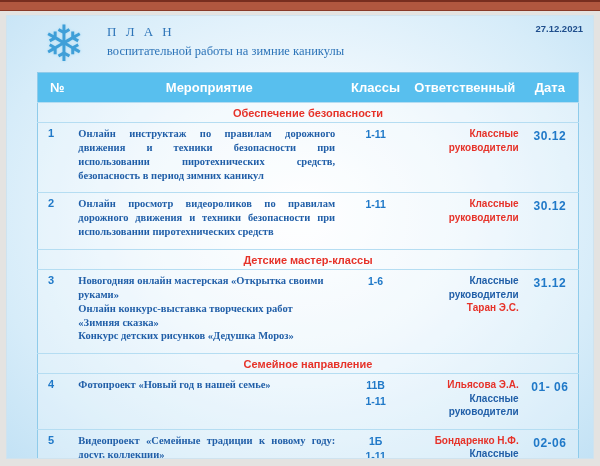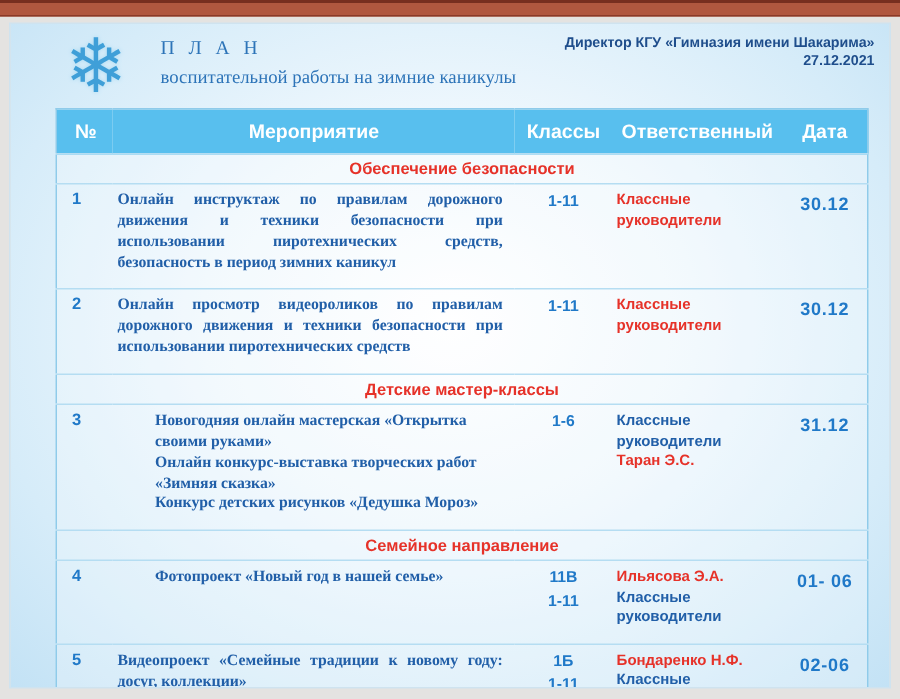--- a/index.html
+++ b/index.html
@@ -72,27 +72,27 @@
   .c-num{
     color:var(--blue2,#2079c8);font-weight:bold;font-size:11px;
     padding-left:10px !important;
   }
   .c-act{
     font-family:"Liberation Serif",serif;font-weight:bold;
     color:var(--blue1,#215fa8);font-size:10.5px;line-height:1.32;
     padding-right:8px !important;
   }
   .c-act.a-justify div{text-align:justify;}
-  .c-act.a-left div{text-align:left;margin-left:25px;}
+  .c-act.a-left div{text-align:left;}
   .c-cls{
     text-align:center;color:var(--blue2,#2079c8);
     font-weight:bold;font-size:10.5px;line-height:1.45;
   }
   .c-resp{
-    text-align:left;font-weight:bold;font-size:10px;line-height:1.35;
+    text-align:right;font-weight:bold;font-size:10px;line-height:1.35;
   }
   .c-resp .red{color:var(--red,#e63229);}
   .c-resp .blue{color:var(--blue1,#2b6cb5);}
   .c-date{
     text-align:center;color:var(--blue2,#2079c8);
     font-weight:bold;font-size:12px;letter-spacing:0.5px;padding-top:6px !important;
   }
   tr.tall td{padding-bottom:10px;}
 </style>
 </head>
@@ -101,21 +101,20 @@
 <div class="top-bar"></div>
 
 <div class="slide">
   <div class="slide-header">
     <div class="snowflake">❄</div>
     <div class="title-block">
       <div class="title-line1">П Л А Н</div>
       <div class="title-line2">воспитательной работы на зимние каникулы</div>
     </div>
     <div class="approval">
-      <div>Директор КГУ «Гимназия имени Шакарима»</div>
       <div>27.12.2021</div>
     </div>
   </div>
 
   <table class="plan">
     <colgroup>
       <col style="width:7%">
       <col style="width:49.5%">
       <col style="width:12%">
       <col style="width:21%">

